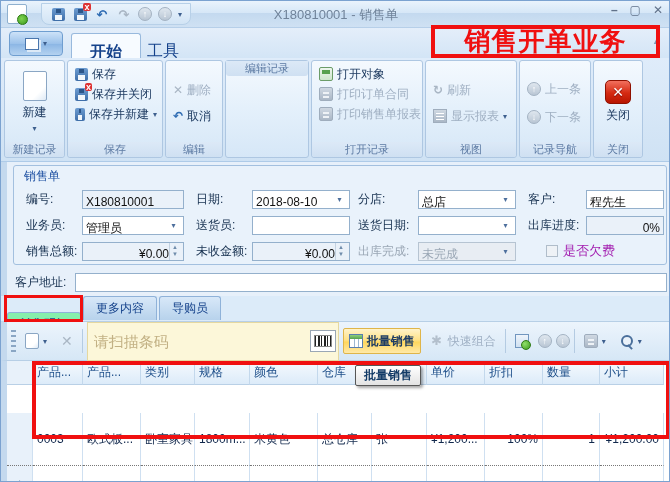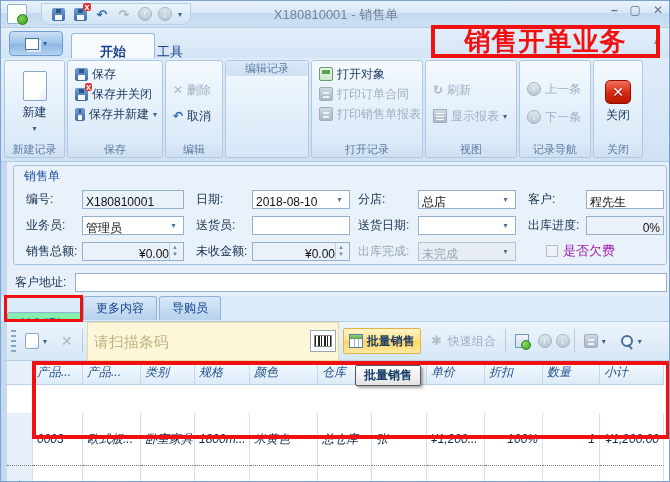--- a/index.html
+++ b/index.html
@@ -33,22 +33,22 @@
   .winbtns span { cursor:default; }
 
   
   .tabrow { position:absolute; left:0; top:27px; width:670px; height:30px;
     background:linear-gradient(#e4eefa,#d3e5f6); }
   .appmenu { position:absolute; left:8px; top:3px; width:54px; height:25px; border-radius:4px;
     background:linear-gradient(#cde2f8,#9cc2ea 50%,#8ab5e4 51%,#b4d2f0); border:1px solid #6f9ed0;
     display:flex; align-items:center; justify-content:center; gap:4px; }
   .appmenu .pages { width:14px; height:12px; background:#fff; border:1px solid #4a76ad; box-shadow:2px 2px 0 #dce9f6; }
   .dd { font-size:8px; color:#3d5f8e; }
-  .rtab { position:absolute; top:5px; height:37px; padding:0 28px; display:flex; align-items:center;
-    font-size:13px; color:#15428b; }
+  .rtab { position:absolute; top:5px; height:37px; padding:0 18px; display:flex; align-items:center;
+    font-size:16px; color:#15428b; }
   .rtab.active { background:#f7fbff; border:1px solid #98b9dd; border-bottom:none; border-radius:3px 3px 0 0; font-weight:bold; }
   .collapse { position:absolute; right:10px; top:8px; font-size:9px; color:#7d97b5; }
 
   
   .ribbon { position:absolute; left:0; top:57px; width:670px; height:104px;
     background:linear-gradient(#dfecfa,#cfe2f4); border-bottom:1px solid #aecbe8; padding:2px 0 0 3px;
     display:flex; gap:2px; }
   .rgroup { height:98px; border:1px solid #aec7e2; border-radius:3px; flex:none;
     background:linear-gradient(#f4f9fe,#e4f0fb 50%,#d6e7f7); display:flex; flex-direction:column; }
   .ritems { flex:1; padding:3px 2px 0 4px; display:flex; flex-direction:column; justify-content:flex-start; }
@@ -133,21 +133,21 @@
   .barcode-box input { flex:1; height:100%; border:none; background:transparent; outline:none;
     font-size:15px; color:#8b7a4e; padding:0 6px; font-family:inherit; }
   .barcode-box input::placeholder { color:#c2b184; opacity:1; }
   .bc-btn { width:26px; height:22px; margin-right:2px; background:#fff; border:1px solid #9aa7b5;
     display:flex; align-items:center; justify-content:center; flex:none; }
   .batch { background:linear-gradient(#fff3c9,#ffe289 45%,#ffd75e 55%,#ffe9a8); border:1px solid #dfb54a; font-weight:bold; }
 
   
   .gridarea { position:absolute; left:0; top:360px; width:670px; height:122px; background:#fff;
     border-left:6px solid #c4d9ee; }
-  .grow { display:flex;font-style:italic; }
+  .grow { display:flex; }
   .gcell { flex:none; border-right:1px solid #cfe0f1; font-size:12px; padding:0 4px; display:flex; align-items:center;
     overflow:hidden; white-space:nowrap; }
   .ghead .gcell { background:linear-gradient(#f6fafe,#dcebf9); color:#1d4e89; border-right:1px solid #c3d8ec;
     border-bottom:1px solid #b9d0e6; height:24px; }
   .rowhdr { background:#e8f1fa !important; justify-content:center; color:#5b7ca6; }
   .gdata .gcell { height:53px; border-bottom:1px dotted #777; color:#12294d;margin-top:28px; }
   .gdata .gcell.num { justify-content:flex-end; }
   .gnew .gcell { height:38px; border-bottom:1px solid #cfe0f1; color:#5b7ca6; }
   .c0{width:26px;} .c1{width:50px;} .c2{width:58px;} .c3{width:54px;} .c4{width:55px;} .c5{width:68px;}
   .c6{width:54px;} .c7{width:55px;} .c8{width:58px;} .c9{width:58px;} .c10{width:57px;} .c11{width:64px;}

